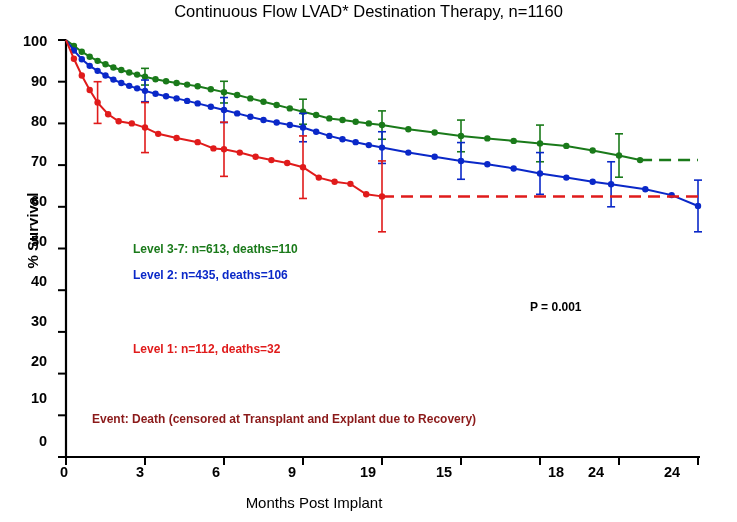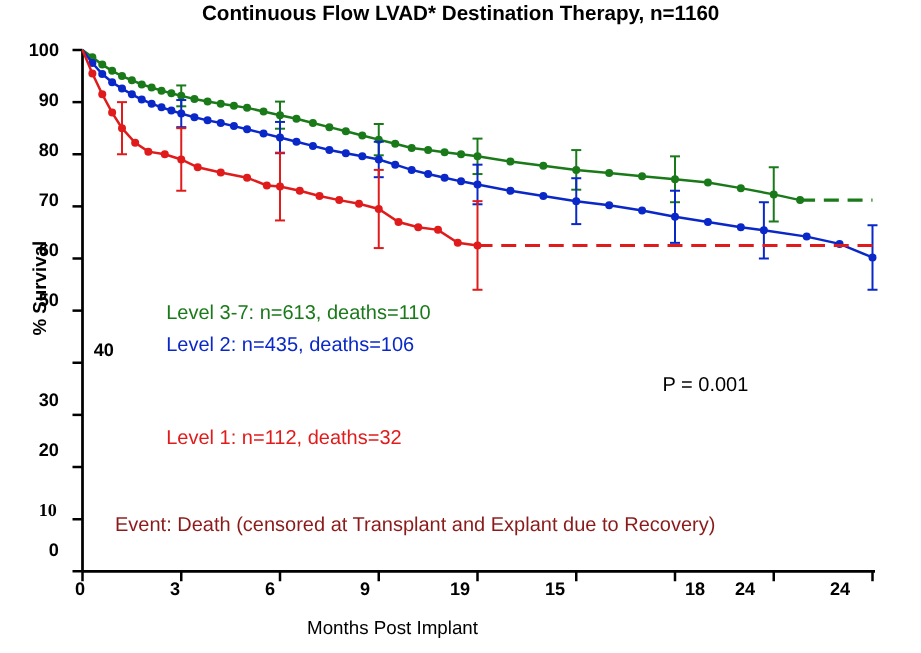--- a/index.html
+++ b/index.html
@@ -18,21 +18,21 @@
     width: 737px;
     height: 522px;
   }
   #chart-title {
     position: absolute;
     top: 2px;
     left: 0;
     width: 737px;
     text-align: center;
     font-size: 16.5px;
-    font-weight: bold;
+    font-weight: normal;
     color: #000000;
     letter-spacing: 0px;
   }
   #plot-svg {
     position: absolute;
     top: 0;
     left: 0;
   }
   .ylabel {
     position: absolute;
@@ -55,22 +55,22 @@
     color: #000000;
   }
   .tick-label {
     position: absolute;
     font-size: 14.5px;
     font-weight: bold;
     color: #000000;
   }
   .ann {
     position: absolute;
-    font-size: 16px;
-    font-weight: normal;
+    font-size: 12px;
+    font-weight: bold;
     white-space: nowrap;
   }
   .ann-green { color: #1a7a1a; }
   .ann-blue  { color: #0a28c8; }
   .ann-red   { color: #e01b1b; margin-top: 48px; }
   .ann-black { color: #000000; }
   .ann-dark  { color: #8b1a1a; }
 </style>
 </head>
 <body>
@@ -81,24 +81,24 @@
 
   <div class="ylabel">% Survival</div>
   <div class="xlabel">Months Post Implant</div>
 
   <div class="tick-label" style="left:23px; top:33px;">100</div>
   <div class="tick-label" style="left:31px; top:73px;">90</div>
   <div class="tick-label" style="left:31px; top:113px;">80</div>
   <div class="tick-label" style="left:31px; top:153px;">70</div>
   <div class="tick-label" style="left:31px; top:193px;">60</div>
   <div class="tick-label" style="left:31px; top:233px;">50</div>
-  <div class="tick-label" style="left:31px; top:273px;margin-left:44px;">40</div>
+  <div class="tick-label" style="left:31px; top:273px;">40</div>
   <div class="tick-label" style="left:31px; top:313px;">30</div>
   <div class="tick-label" style="left:31px; top:353px;">20</div>
-  <div class="tick-label" style="left:31px; top:401px;font-family:Liberation Serif, serif;">10</div>
+  <div class="tick-label" style="left:31px; top:390px;">10</div>
   <div class="tick-label" style="left:39px; top:433px;">0</div>
 
   <div class="tick-label" style="left:60px;  top:464px;">0</div>
   <div class="tick-label" style="left:136px; top:464px;">3</div>
   <div class="tick-label" style="left:212px; top:464px;">6</div>
   <div class="tick-label" style="left:288px; top:464px;">9</div>
   <div class="tick-label" style="left:360px; top:464px;">19</div>
   <div class="tick-label" style="left:436px; top:464px;">15</div>
   <div class="tick-label" style="left:512px; top:464px;margin-left:36px;">18</div>
   <div class="tick-label" style="left:588px; top:464px;">24</div>

